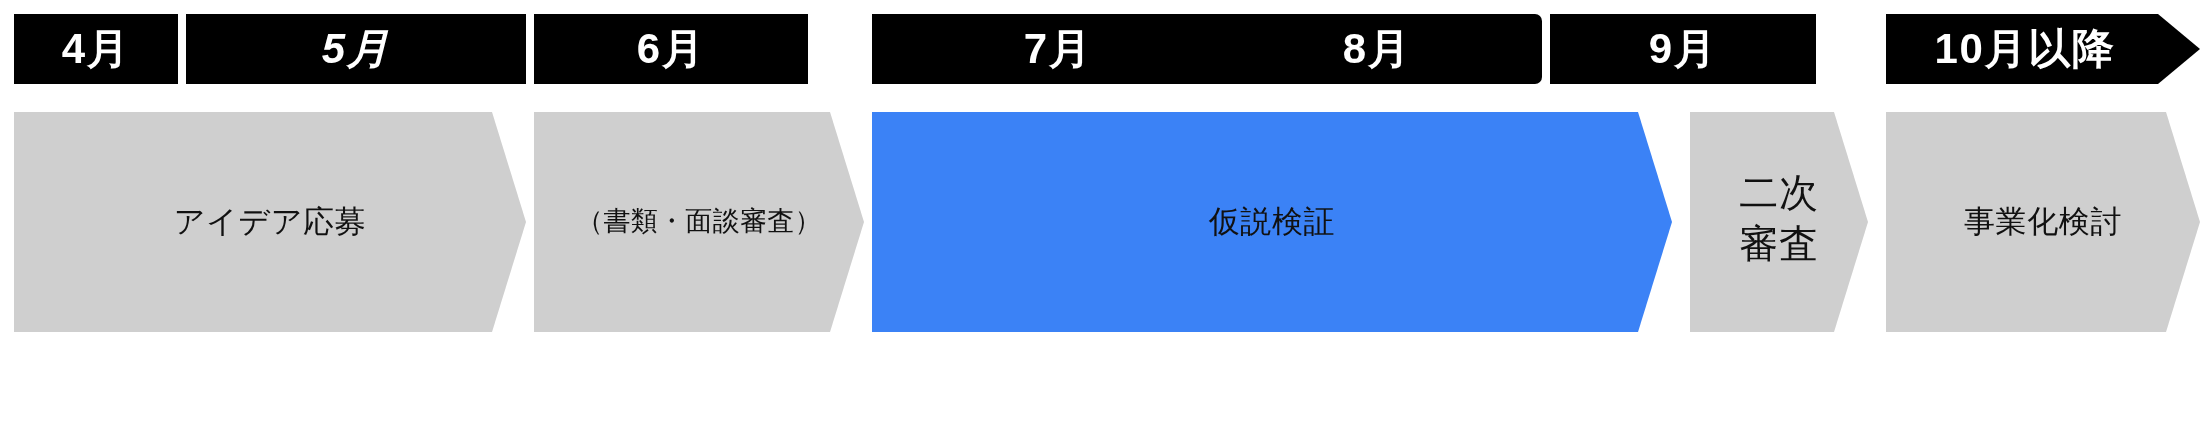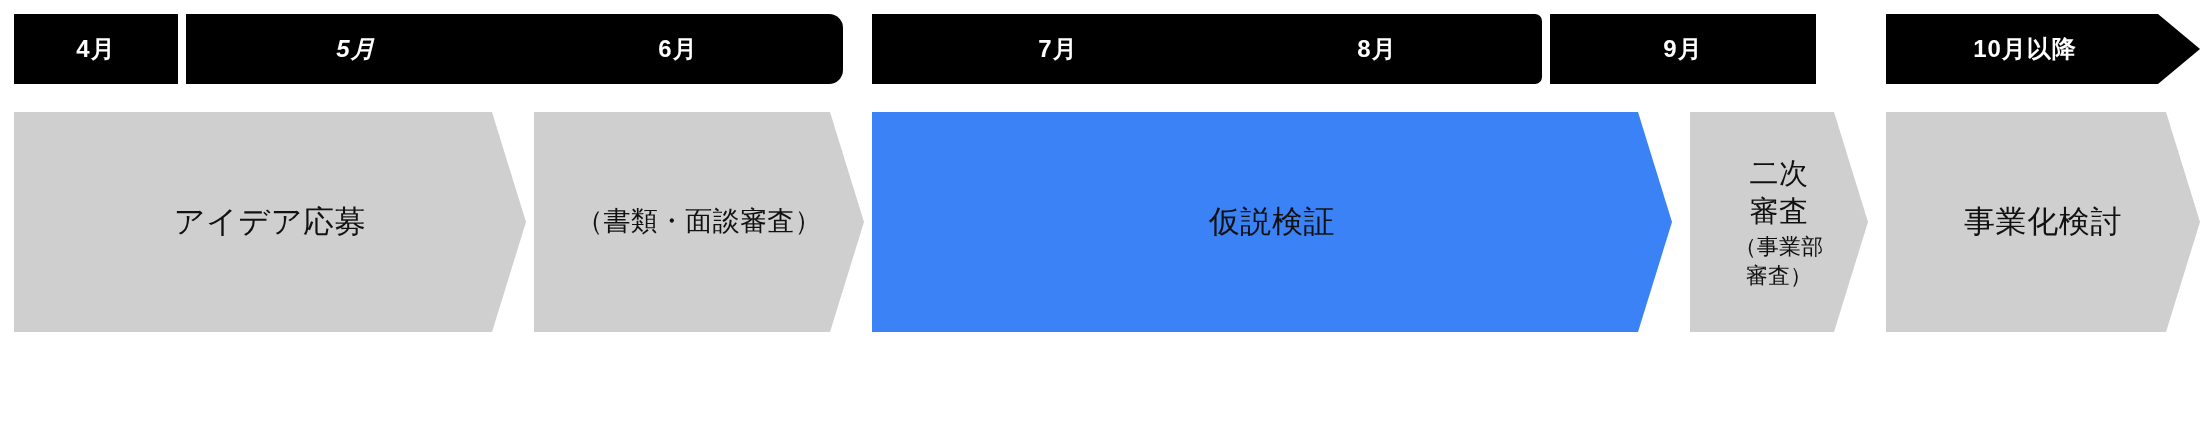--- a/index.html
+++ b/index.html
@@ -24,21 +24,21 @@
   
   .month-bar {
     position: absolute;
     top: 14px;
     height: 70px;
     background: #000000;
     color: #ffffff;
     display: flex;
     align-items: center;
     justify-content: center;
-    font-size: 24px;
+    font-size: 42px;
     font-weight: bold;
     letter-spacing: 0.04em;
     box-sizing: border-box;
     line-height: 1;
     white-space: nowrap;
   }
   .month-bar.arrow-end {
     
     clip-path: polygon(0 0, calc(100% - 42px) 0, 100% 50%, calc(100% - 42px) 100%, 0 100%);
     padding-right: 36px;
@@ -74,36 +74,36 @@
     letter-spacing: 0.02em;
   }
   .phase .phase-sub {
     font-size: 27px;
     font-weight: 400;
     white-space: pre-line;
     letter-spacing: 0.01em;
     margin-top: 0;
   }
   
-  .phase.narrow .phase-title { font-size: 29px; }
+  .phase.narrow .phase-title { font-size: 39px; font-family: Liberation Mono, monospace; }
   .phase.narrow .phase-sub   { font-size: 22px; margin-top: 2px; }
 </style>
 </head>
 <body>
 
 <div id="canvas">
 
   <div id="month-row">
       <div class="month-bar" style="left: 14px; width: 164px;">
         <span class="month-label">4月</span>
       </div>
       <div class="month-bar" style="left: 186px; width: 340px; font-style: italic;">
         <span class="month-label">5月</span>
       </div>
-      <div class="month-bar" style="left: 513px; width: 330px; border-radius: 14px;">
+      <div class="month-bar" style="left: 534px; width: 274px;">
         <span class="month-label">6月</span>
       </div>
       <div class="month-bar" style="left: 872px; width: 372px;">
         <span class="month-label">7月</span>
       </div>
       <div class="month-bar" style="left: 1212px; width: 330px; border-radius: 7px;">
         <span class="month-label">8月</span>
       </div>
       <div class="month-bar" style="left: 1550px; width: 266px;">
         <span class="month-label">9月</span>
@@ -118,21 +118,19 @@
       </div>
       <div class="phase gray" style="left: 534px; width: 330px;">
         <div class="phase-sub">（書類・面談審査）</div>
       </div>
       <div class="phase cream" style="left: 872px; width: 800px;">
         <div class="phase-title">仮説検証</div>
       </div>
       <div class="phase gray narrow" style="left: 1690px; width: 178px;">
         <div class="phase-title">二次
 審査</div>
-        <div class="phase-sub">（事業部
-審査）</div>
       </div>
       <div class="phase gray" style="left: 1886px; width: 314px;">
         <div class="phase-title">事業化検討</div>
       </div>
     </div>
 
 </div>
 
 </body></html>

